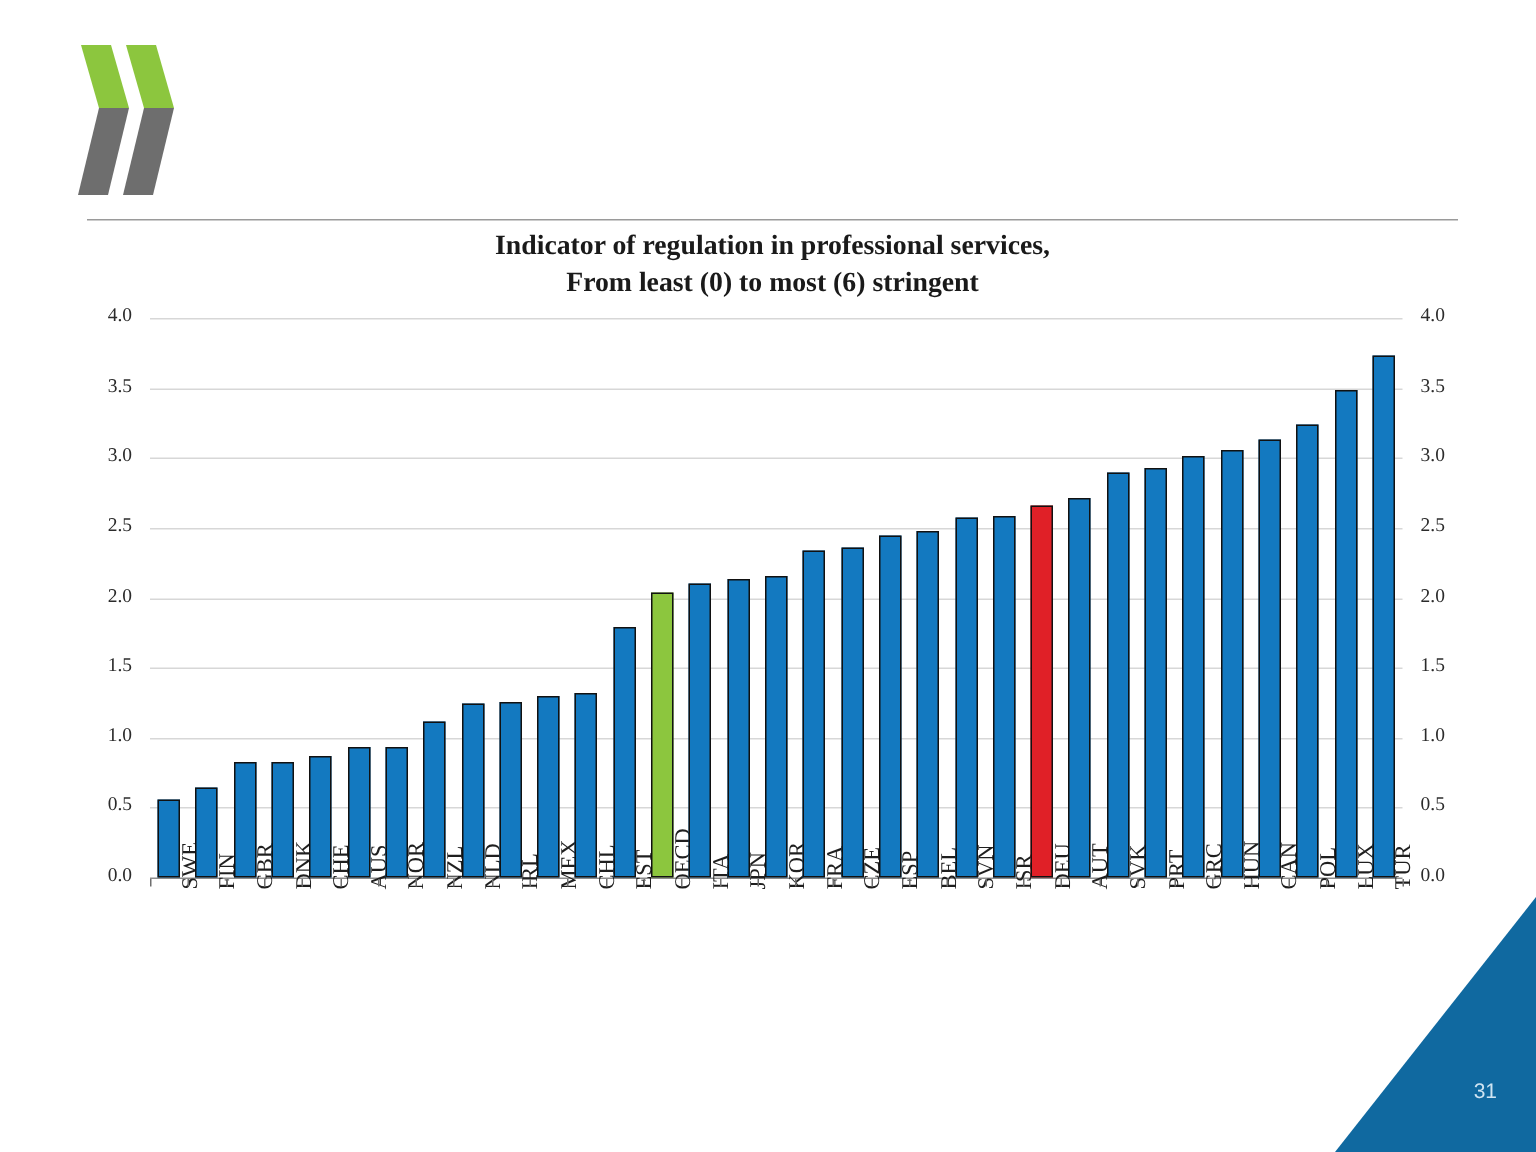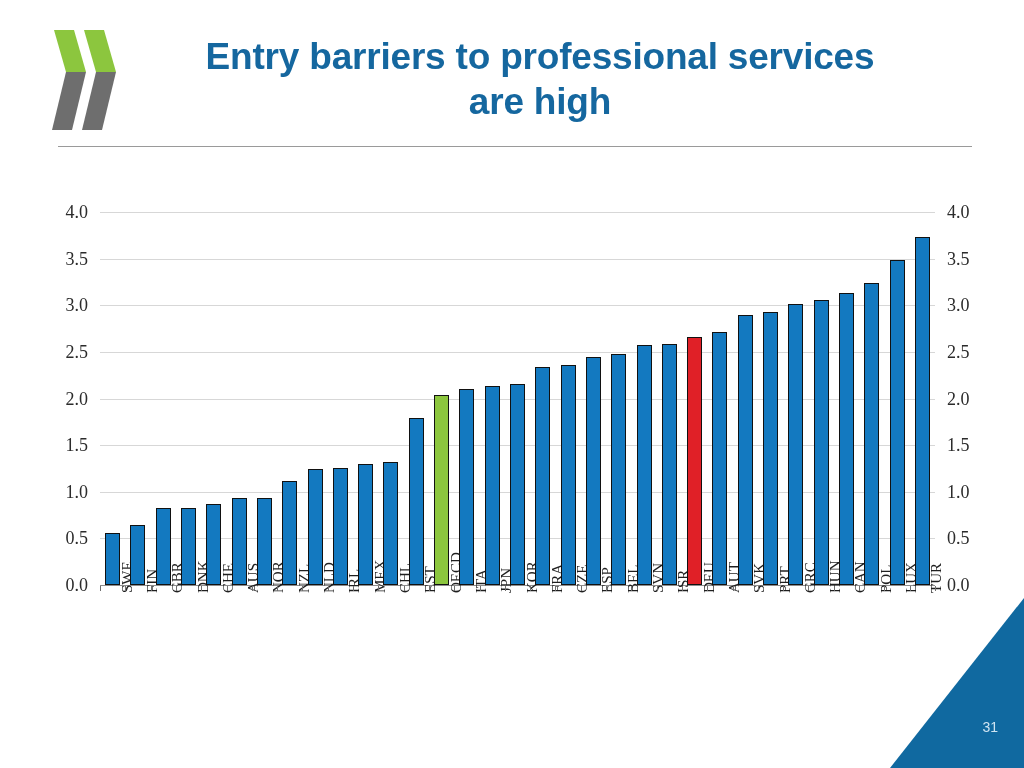--- a/index.html
+++ b/index.html
@@ -78,21 +78,21 @@
     position: absolute;
     left: 0;
     top: 0;
     width: 1024px;
     height: 768px;
   }
 
   .axis-label {
     position: absolute;
     font-family: "Liberation Serif", serif;
-    font-size: 18px;
+    font-size: 13px;
     color: #2b2b2b;
     white-space: nowrap;
   }
   .axis-label.left  { text-align: right; width: 46px; }
   .axis-label.right { text-align: left;  width: 46px; }
 
   .gridline {
     position: absolute;
     height: 1px;
     background: #d7d7d7;
@@ -166,26 +166,26 @@
 
   <div id="logo">
     <svg width="72" height="108" viewBox="0 0 72 108">
       <polygon points="4,4 24,4 36,46 16,46" fill="#8cc63e"></polygon>
       <polygon points="16,46 36,46 22,104 2,104" fill="#6e6e6e"></polygon>
       <polygon points="34,4 54,4 66,46 46,46" fill="#8cc63e"></polygon>
       <polygon points="46,46 66,46 52,104 32,104" fill="#6e6e6e"></polygon>
     </svg>
   </div>
 
-  <div id="title">
-    <div>Entry barriers to professional services</div>
-    <div>are high</div>
+  <div id="title-rule"></div>
+
+  <div id="chart-heading">
+    <div>Indicator of regulation in professional services,</div>
+    <div>From least (0) to most (6) stringent</div>
   </div>
-  <div id="title-rule"></div>
-
 
   <div id="chart">
       <div class="axis-label left" style="top: 575px; left: 42px;">0.0</div>
       <div class="axis-label right" style="top: 575px; left: 947px;">0.0</div>
       <div class="gridline" style="left: 100px; top: 538.375px; width: 835px;"></div>
       <div class="axis-label left" style="top: 528.375px; left: 42px;">0.5</div>
       <div class="axis-label right" style="top: 528.375px; left: 947px;">0.5</div>
       <div class="gridline" style="left: 100px; top: 491.75px; width: 835px;"></div>
       <div class="axis-label left" style="top: 481.75px; left: 42px;">1.0</div>
       <div class="axis-label right" style="top: 481.75px; left: 947px;">1.0</div>

